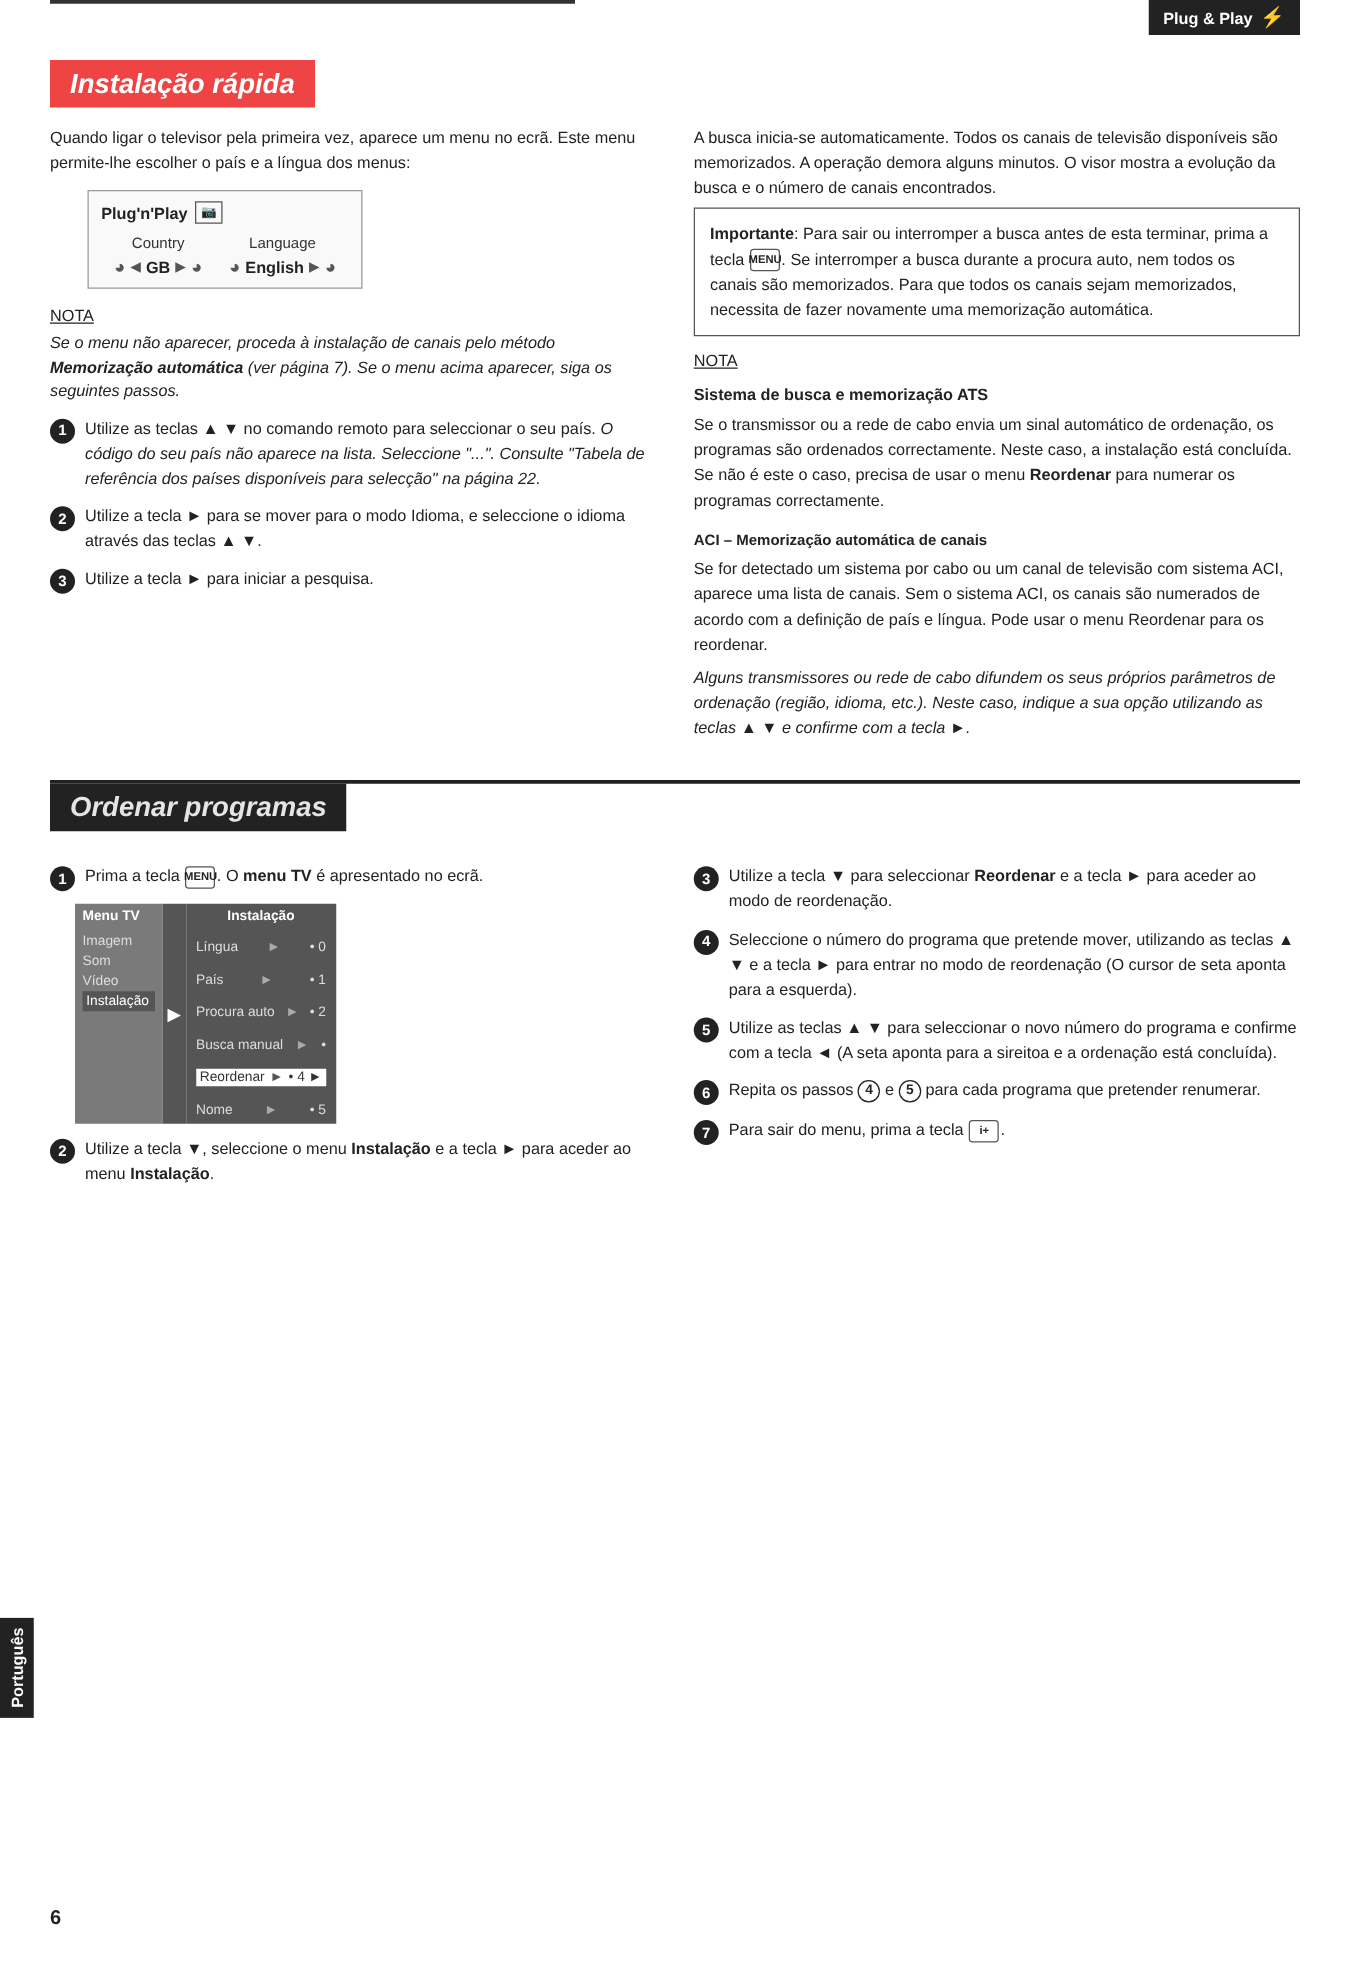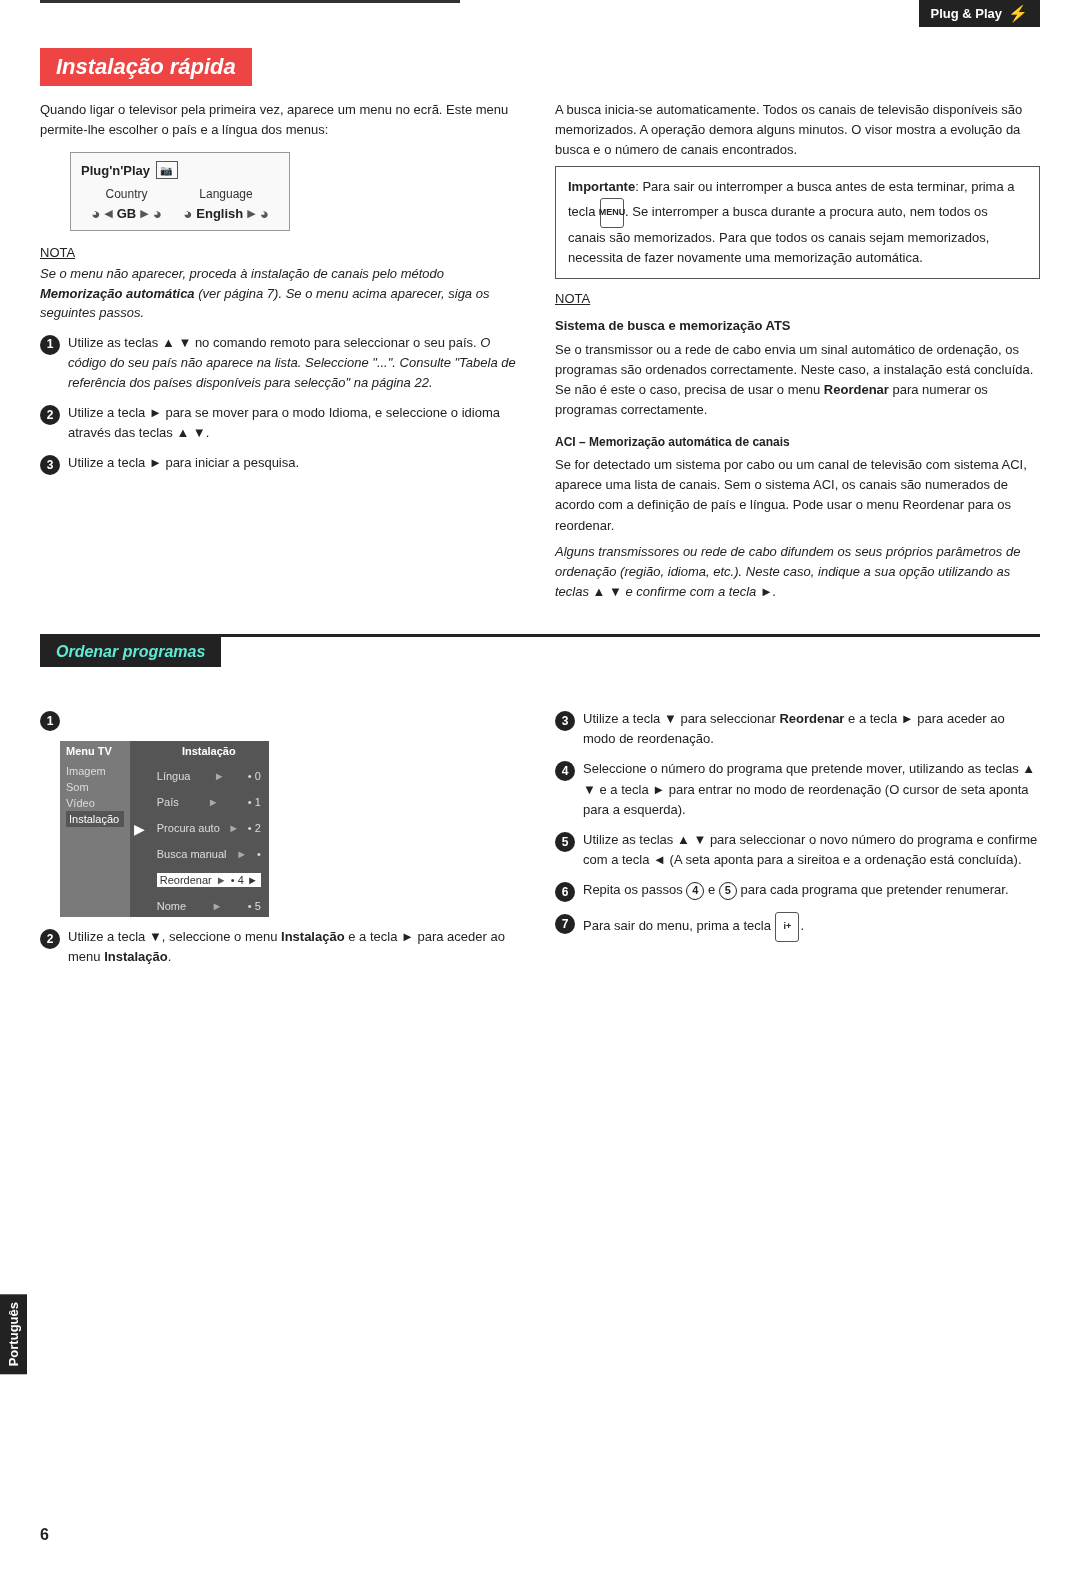--- a/index.html
+++ b/index.html
@@ -199,27 +199,27 @@
     .section-divider {
       width: 100%;
       height: 3px;
       background: #222;
       margin: 24px 0 0 0;
     }
 
     
     .section2-heading {
       background: #222;
-      color: #5eead4;
-      font-size: 16px;
+      color: #e5e5e5;
+      font-size: 22px;
       font-weight: bold;
       font-style: italic;
       padding: 6px 16px;
       display: inline-block;
-      margin-bottom: 32px;
+      margin-bottom: 16px;
     }
 
     
     .tv-menu-area {
       margin: 10px 0 10px 20px;
       position: relative;
     }
     .tv-menu-box {
       display: flex;
       gap: 0;
@@ -313,21 +313,21 @@
     .right-section-aci { font-weight: bold; font-size: 12px; margin: 12px 0 4px 0; }
     .aci-italic { font-style: italic; font-size: 13px; line-height: 1.55; }
 
     .key-btn {
       display: inline-flex;
       align-items: center;
       justify-content: center;
       border: 1.5px solid #555;
       border-radius: 3px;
       width: 24px;
-      height: 30px;
+      height: 18px;
       font-size: 9px;
       font-weight: bold;
       vertical-align: middle;
       margin: 0 1px;
     }
 
     .circled {
       display: inline-flex;
       align-items: center;
       justify-content: center;
@@ -455,20 +455,23 @@
   
   <div class="section2-heading">Ordenar programas</div>
 
   
   <div class="two-col">
 
     <div class="col-left">
 
       <div class="step">
         <div class="step-num">1</div>
+        <div class="step-text">
+          Prima a tecla <span class="key-btn">MENU</span>. O <strong>menu TV</strong> é apresentado no ecrã.
+        </div>
       </div>
 
       <div class="tv-menu-area">
         <div class="tv-menu-box">
 
           <div class="menu-left-panel">
             <div class="menu-title">Menu TV</div>
             <div class="menu-left-item">Imagem</div>
             <div class="menu-left-item">Som</div>
             <div class="menu-left-item">Vídeo</div>

